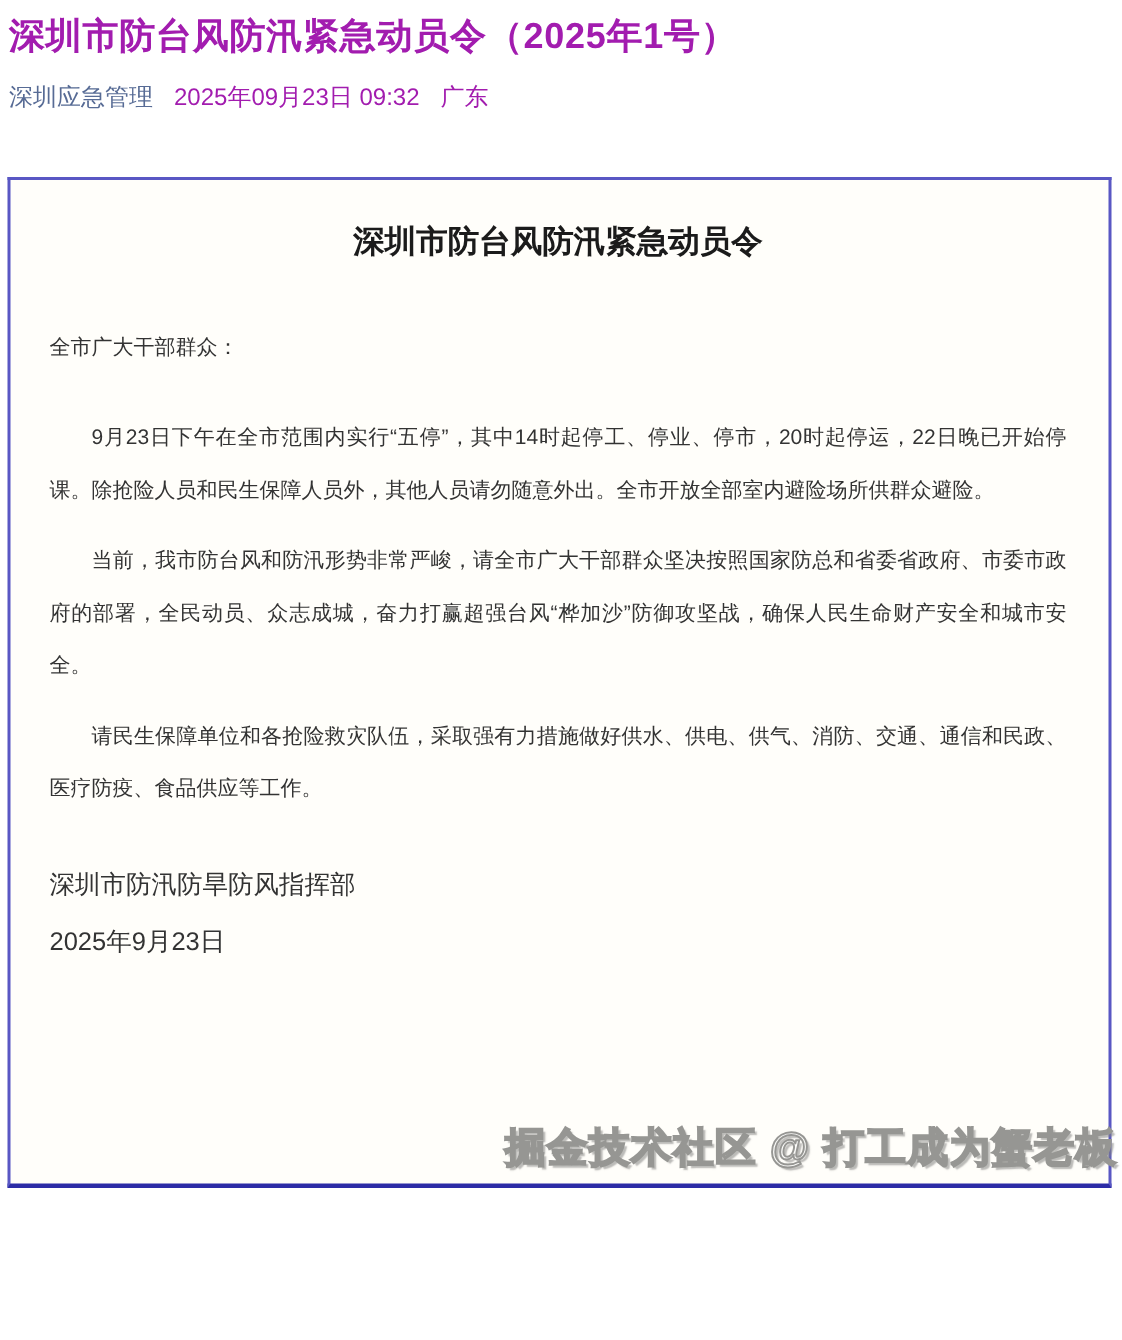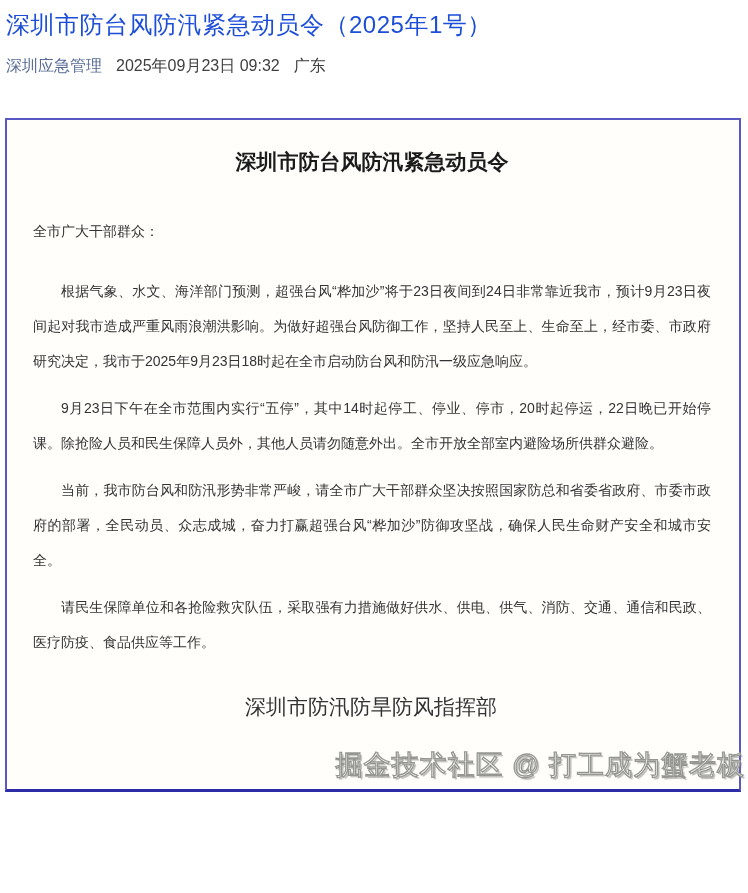--- a/index.html
+++ b/index.html
@@ -11,40 +11,40 @@
     width: 748px;
     height: 893px;
     overflow: hidden;
     font-family: "Liberation Sans", "DejaVu Sans", sans-serif;
     position: relative;
   }
   .article-title {
     margin: 10px 10px 0 6px;
     font-size: 24px;
     line-height: 30px;
-    font-weight: normal;
-    color: #1d4ed8;
+    font-weight: bold;
+    color: #a21caf;
     letter-spacing: 0.5px;
   }
   .meta-row {
     margin: 16px 10px 0 6px;
     font-size: 16px;
     line-height: 20px;
     display: flex;
     align-items: baseline;
     gap: 14px;
   }
   .account-link {
     color: #576b95;
     text-decoration: none;
     cursor: pointer;
     text-align: right;
   }
   .meta-dim {
-    color: #404040;
+    color: #a21caf;
   }
   .doc-box {
     box-sizing: border-box;
     margin: 42px 7px 0 5px;
     width: 736px;
     height: 674px;
     background: #fffefa;
     border: 2px solid #5957c4;
     border-bottom: 3px solid #2c2ca6;
     padding: 28px 28px 0 26px;
@@ -67,33 +67,33 @@
   }
   .salutation {
     margin: 41px 0 25px 0;
   }
   .para {
     margin: 12px 0;
     text-indent: 2em;
   }
   .signature {
     margin-top: 28px;
-    text-align: center;
-    font-size: 21px;
+    text-align: left;
+    font-size: 17px;
     line-height: 38px;
     color: #333333;
     padding-right: 2px;
   }
   .watermark {
     position: absolute;
     right: -6px;
     bottom: 6px;
     white-space: nowrap;
     font-size: 27px;
-    font-weight: normal;
+    font-weight: bold;
     letter-spacing: 1px;
     color: #fbfbf9;
     -webkit-text-stroke: 1.3px #969693;
     text-shadow: 2px 2px 1px rgba(130,130,128,0.55);
     pointer-events: none;
   }
 </style>
 </head>
 <body>
 
@@ -103,24 +103,24 @@
   <a class="account-link">深圳应急管理</a>
   <span class="meta-dim">2025年09月23日 09:32</span>
   <span class="meta-dim">广东</span>
 </div>
 
 <div class="doc-box">
   <div class="doc-title line1">深圳市防台风防汛紧急动员令</div>
 
   <div class="doc-body">
     <p class="salutation">全市广大干部群众：</p>
-    <p class="para">根据气象、水文、海洋部门预测，超强台风“桦加沙”将于23日夜间到24日非常靠近我市，预计9月23日夜间起对我市造成严重风雨浪潮洪影响。为做好超强台风防御工作，坚持人民至上、生命至上，经市委、市政府研究决定，我市于2025年9月23日18时起在全市启动防台风和防汛一级应急响应。</p>
     <p class="para">9月23日下午在全市范围内实行“五停”，其中14时起停工、停业、停市，20时起停运，22日晚已开始停课。除抢险人员和民生保障人员外，其他人员请勿随意外出。全市开放全部室内避险场所供群众避险。</p>
     <p class="para">当前，我市防台风和防汛形势非常严峻，请全市广大干部群众坚决按照国家防总和省委省政府、市委市政府的部署，全民动员、众志成城，奋力打赢超强台风“桦加沙”防御攻坚战，确保人民生命财产安全和城市安全。</p>
     <p class="para">请民生保障单位和各抢险救灾队伍，采取强有力措施做好供水、供电、供气、消防、交通、通信和民政、医疗防疫、食品供应等工作。</p>
   </div>
 
   <div class="signature">
     <div>深圳市防汛防旱防风指挥部</div>
+    <div>2025年9月23日</div>
   </div>
 
   <div class="watermark">掘金技术社区 @ 打工成为蟹老板</div>
 </div>
 
 </body></html>

